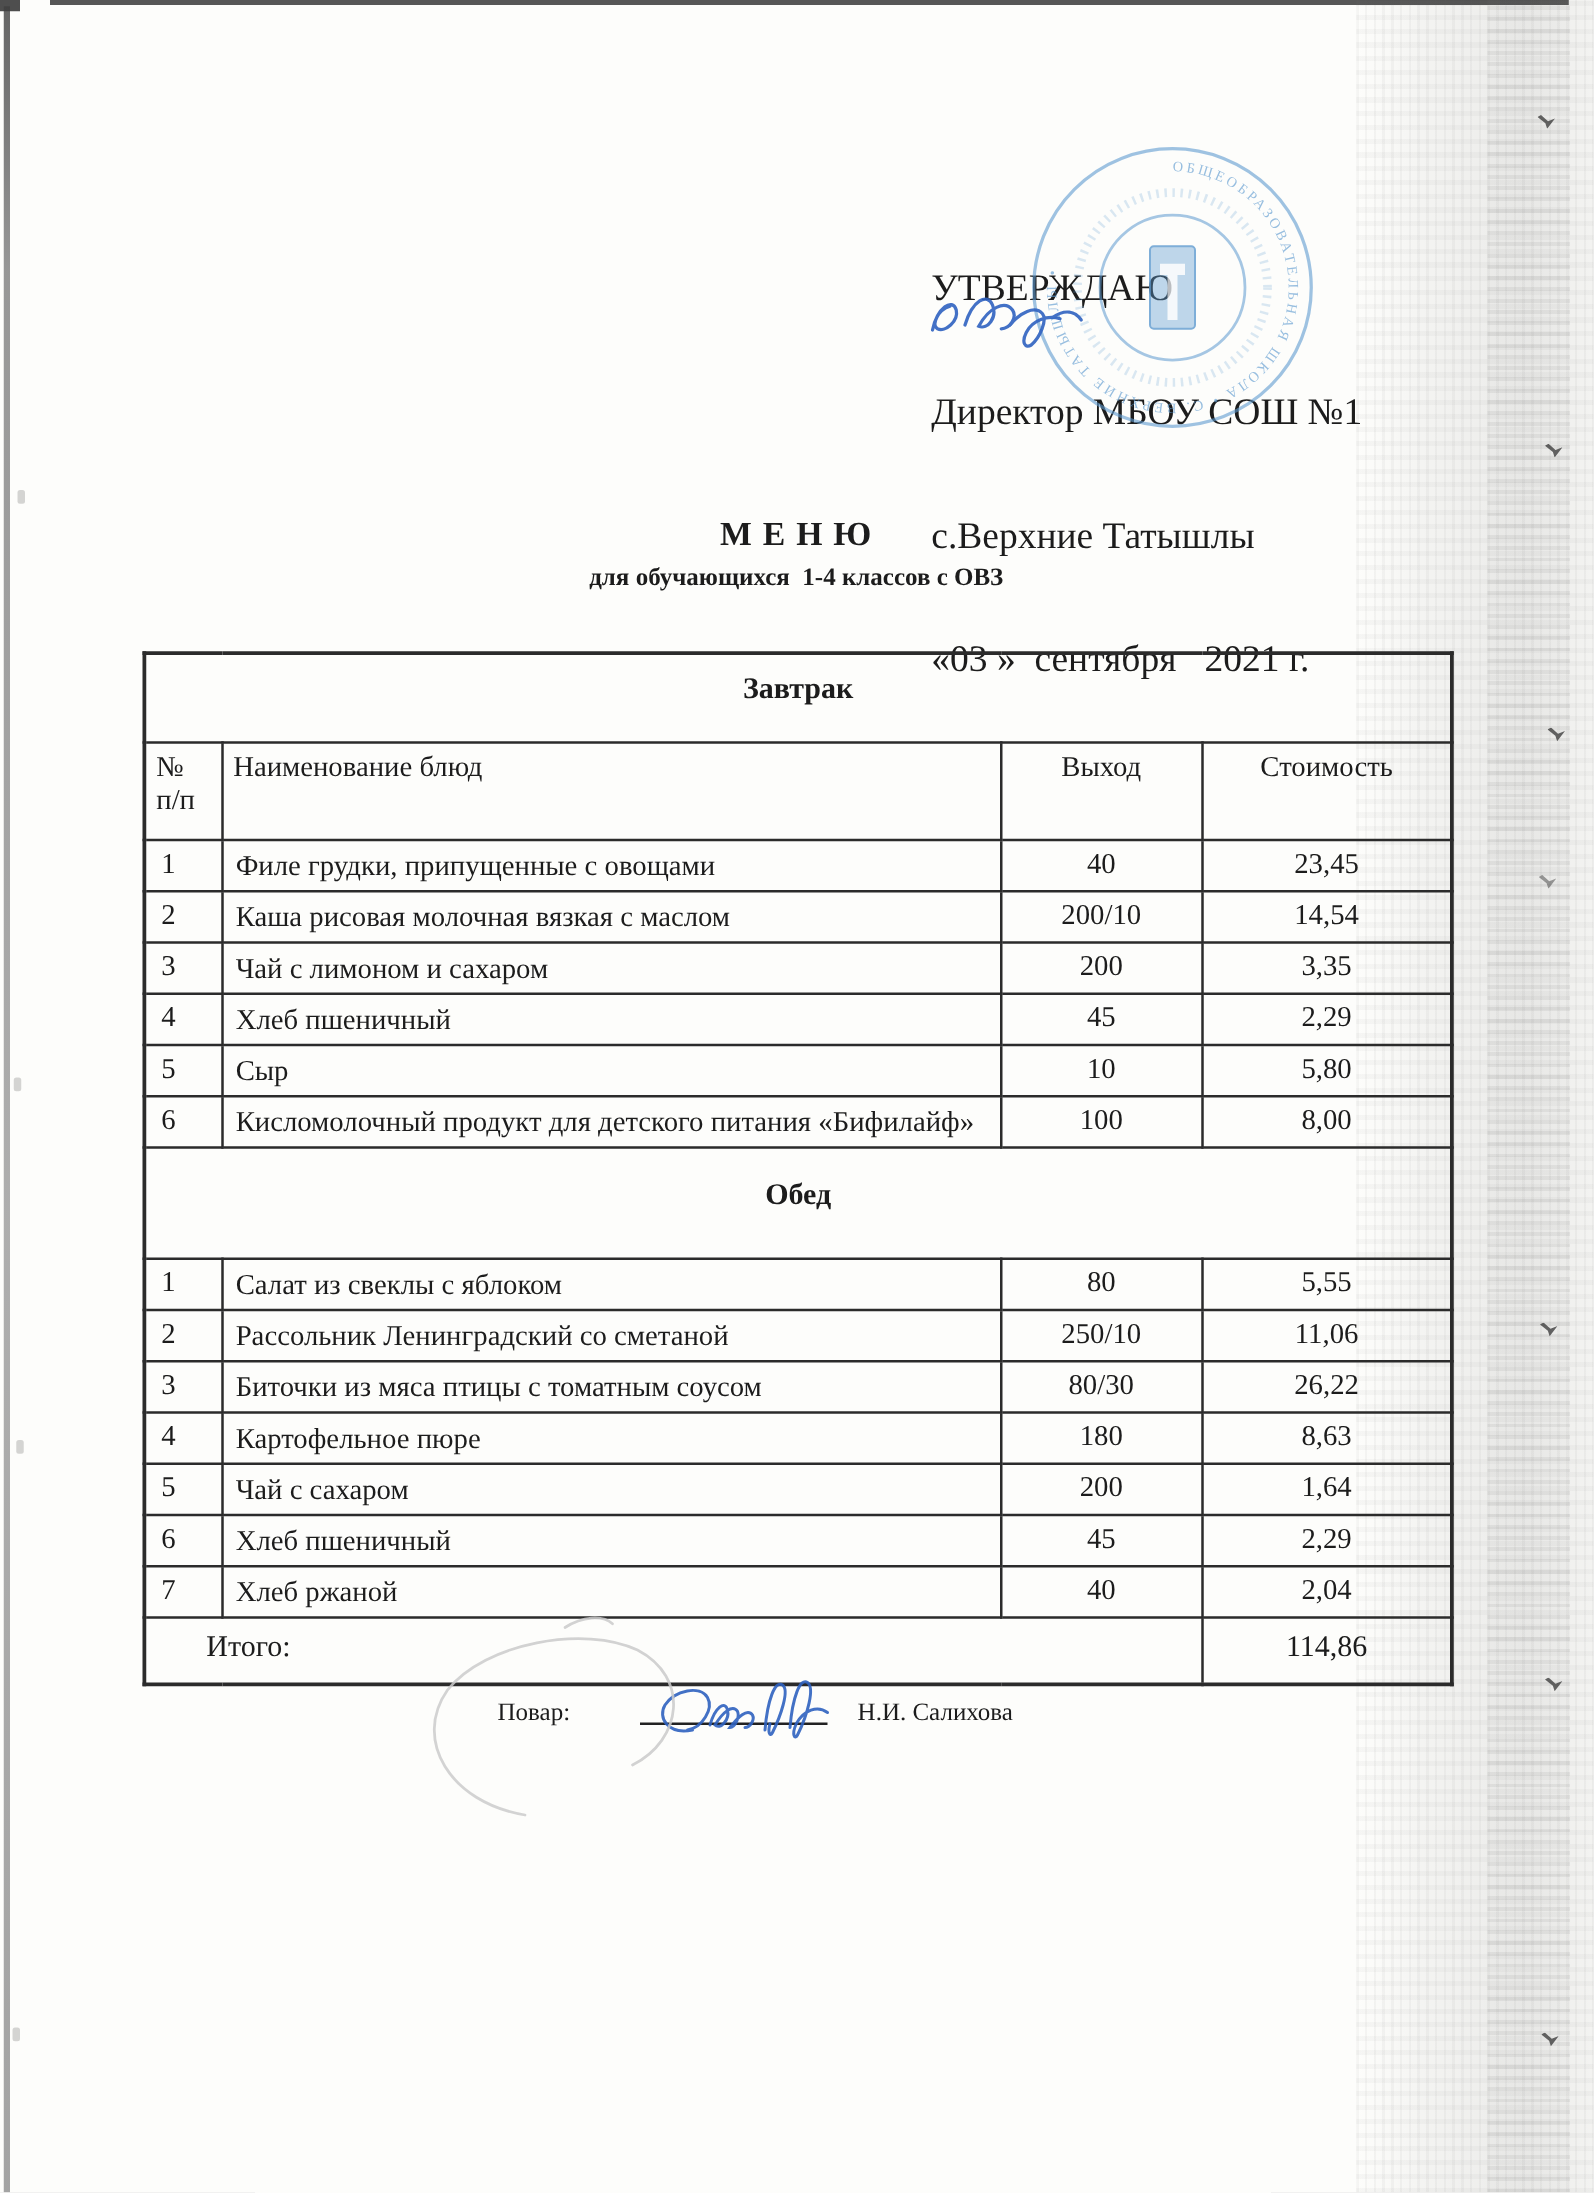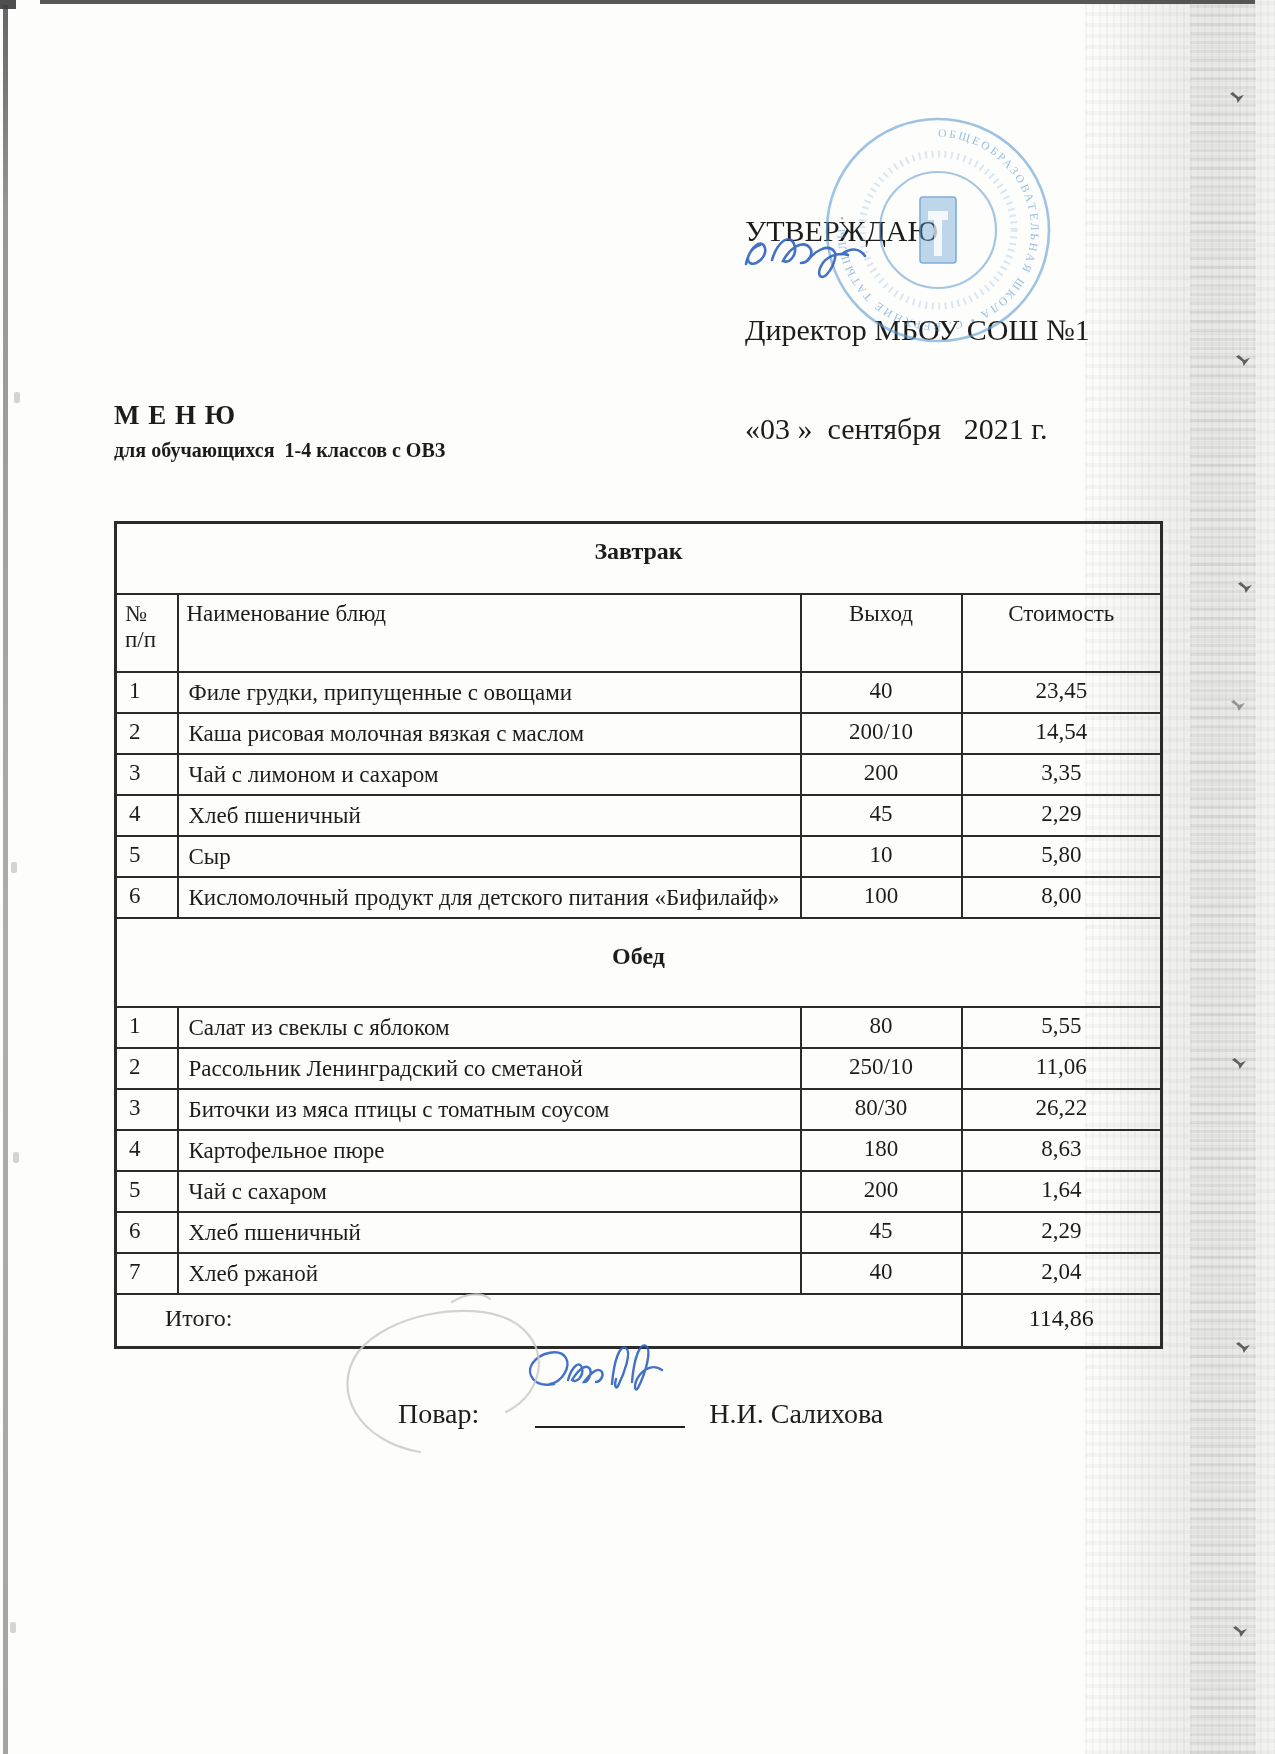--- a/index.html
+++ b/index.html
@@ -26,42 +26,42 @@
     opacity:.8;}
   .speck{position:absolute;width:14px;height:11px;background:#3f3f3f;opacity:.8;
     clip-path:polygon(0 15%,45% 60%,55% 100%,100% 25%,60% 45%,20% 0);}
   .lspeck{position:absolute;width:6px;height:11px;background:rgba(0,0,0,.16);border-radius:2px;}
   
   .approval{position:absolute;left:745px;top:148px;font-size:30px;line-height:33px;white-space:pre;}
   .sig-underline{display:inline-block;width:135px;border-bottom:2px solid #222;height:24px;vertical-align:bottom;margin-right:6px;}
   .stamp{position:absolute;left:820px;top:112px;pointer-events:none;opacity:.8;}
   .director-signature{position:absolute;left:738px;top:218px;pointer-events:none;}
   
-  .title-wrap{position:absolute;left:114px;top:400px;width:1046px;text-align:left;}
+  .title-wrap{position:absolute;left:114px;top:412px;width:1046px;text-align:center;}
   .doc-title{font-size:27px;font-weight:bold;letter-spacing:1px;}
   .doc-subtitle{font-size:20px;font-weight:bold;margin-top:8px;white-space:pre;}
   
   .menu-table-wrap{position:absolute;left:114px;top:521px;width:1046px;}
   table.menu{border-collapse:collapse;width:1046px;table-layout:fixed;
     border:3px solid #2b2b2b;font-size:23px;}
   table.menu td,table.menu th{border:2px solid #2b2b2b;vertical-align:top;font-weight:normal;}
   tr.section-row td{height:54px;text-align:center;font-weight:bold;font-size:24px;padding-top:14px;margin-top:32px;}
   tr.lunch-section td{height:62px;padding-top:24px;font-family:Liberation Serif, serif;}
   tr.head-row th{text-align:left;padding:6px 8px 18px 8px;font-size:23px;}
   th.col-no{white-space:pre-line;}
   th.col-out,th.col-cost{text-align:center !important;}
   td.num{padding:5px 4px 5px 12px;}
   td.name{padding:5px 4px 5px 10px;line-height:29px;}
   td.out{text-align:center;padding:5px 4px;}
   td.cost{text-align:center;padding:5px 4px;}
   tr.total-row td{font-size:24px;}
   td.total-label{padding:10px 4px 14px 48px;}
   td.total-value{font-weight:bold;text-align:center;padding:10px 0;}
   
-  .footer-line{position:absolute;left:398px;top:1398px;display:flex;align-items:flex-end;font-size:28px;}
+  .footer-line{position:absolute;left:398px;top:1352px;display:flex;align-items:flex-end;font-size:20px;}
   .cook-underline{display:inline-block;width:150px;border-bottom:2px solid #222;height:26px;margin:0 24px 2px 56px;}
   .cook-signature{position:absolute;left:520px;top:1332px;pointer-events:none;}
   .pencil-scribble{position:absolute;left:0;top:0;pointer-events:none;}
 </style>
 </head>
 <body>
 
 <div class="page">
 
   <div class="scan-top-line"></div>
@@ -77,20 +77,21 @@
   <div class="speck" style="left:1236px;top:1342px;"></div>
   <div class="speck" style="left:1233px;top:1626px;"></div>
   <div class="lspeck" style="left:14px;top:392px;"></div>
   <div class="lspeck" style="left:11px;top:862px;"></div>
   <div class="lspeck" style="left:13px;top:1152px;"></div>
   <div class="lspeck" style="left:10px;top:1622px;"></div>
 
   <div class="approval">
     <div>УТВЕРЖДАЮ</div>
     <div>Директор МБОУ СОШ №1</div>
+    <div>с.Верхние Татышлы</div>
     <div>«03 »  сентября   2021 г.</div>
   </div>
 
   <svg class="stamp" width="236" height="236" viewBox="0 0 236 236">
     <defs>
       <path id="ringPath" d="M118,25 a93,93 0 1 1 -0.01,0"></path>
     </defs>
     <circle cx="118" cy="118" r="111" fill="none" stroke="#5f9bd0" stroke-width="2.6" opacity=".75"></circle>
     <circle cx="118" cy="118" r="58" fill="none" stroke="#5f9bd0" stroke-width="2.2" opacity=".7"></circle>
     <circle cx="118" cy="118" r="76" fill="none" stroke="#5f9bd0" stroke-width="7" stroke-dasharray="2 4.5" opacity=".28"></circle>

